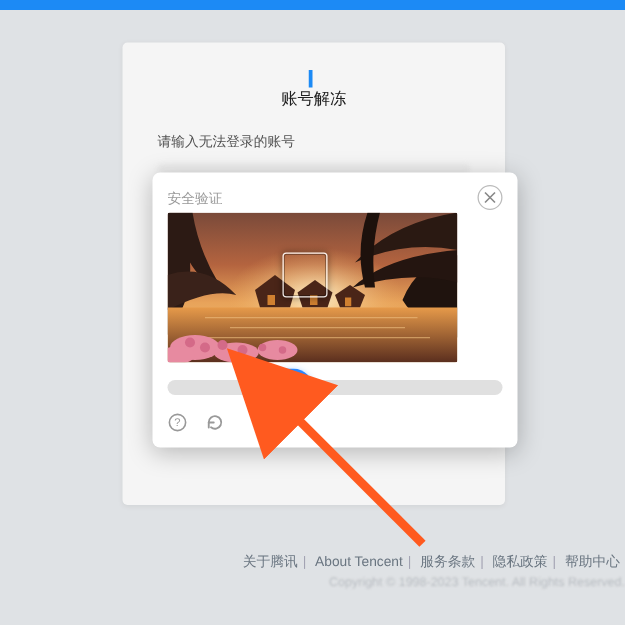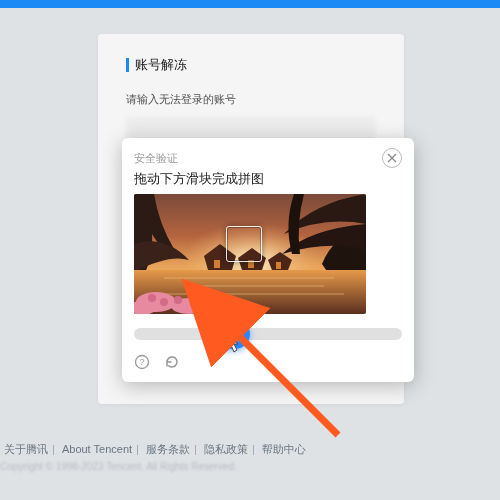--- a/index.html
+++ b/index.html
@@ -1,24 +1,24 @@
 <!DOCTYPE html>
 <html><head>
 <meta charset="utf-8">
 <style>
   html,body{margin:0;padding:0;width:500px;height:500px;font-family:"Microsoft YaHei","PingFang SC",Arial,sans-serif;overflow:hidden;}
   body{background:#e9ecef;}
   .topbar{position:absolute;top:0;left:0;right:0;height:8px;background:#1e90ff;}
   .card{position:absolute;top:34px;left:98px;width:306px;height:370px;background:#fff;border-radius:4px;box-shadow:0 1px 4px rgba(0,0,0,0.06);padding:22px 28px;box-sizing:border-box;}
-  .section-title{font-size:13px;color:#222;display:flex;align-items:center;margin-bottom:18px;}
+  .section-title{font-size:13px;color:#222;display:flex;align-items:center;margin-bottom:18px;flex-direction:column;}
   .section-title .bar{width:3px;height:14px;background:#1e90ff;margin-right:6px;display:inline-block;}
   .hint{font-size:11px;color:#555;margin-bottom:10px;font-family:Liberation Serif, serif;}
   .input-row{height:30px;background:#f5f5f5;border-radius:3px;filter:blur(2px);opacity:.9;}
 
-  .footer{position:absolute;bottom:28px;left:0;right:0;text-align:left;font-size:11px;color:#6e7a86;}
+  .footer{position:absolute;bottom:28px;left:0;right:0;text-align:right;font-size:11px;color:#6e7a86;}
   .footer a{color:#6e7a86;text-decoration:none;margin:0 4px;}
   .footer .sep{color:#aab;}
   .footer .copy{display:block;margin-top:4px;color:#c0c4c9;font-size:10px;filter:blur(1px);}
 
   .overlay{position:absolute;inset:0;background:rgba(0,0,0,0.04);}
 
   .captcha{position:absolute;top:138px;left:122px;width:292px;background:#fff;border-radius:6px;box-shadow:0 4px 20px rgba(0,0,0,0.25);padding:10px 12px 12px;box-sizing:border-box;}
   .cap-head{display:flex;justify-content:space-between;align-items:center;font-size:11px;color:#999;margin-bottom:2px;}
   .close{width:18px;height:18px;border:1px solid #bbb;border-radius:50%;display:flex;align-items:center;justify-content:center;color:#888;font-size:12px;cursor:pointer;line-height:1;}
   .cap-instr{font-size:13px;color:#222;margin-bottom:6px;}
@@ -65,21 +65,20 @@
 
 <div class="captcha">
   <div class="cap-head">
     <span>安全验证</span>
     <span class="close">
       <svg viewBox="0 0 10 10" width="10" height="10">
           <path d="M1 1 L9 9 M9 1 L1 9" stroke="#888" stroke-width="1.3" fill="none"></path>
         </svg>
     </span>
   </div>
-  <div class="cap-instr">拖动下方滑块完成拼图</div>
 
   <div class="cap-img">
     <svg viewBox="0 0 232 120" preserveAspectRatio="none">
       <defs>
         <linearGradient id="sky" x1="0" y1="0" x2="0" y2="1">
           <stop offset="0" stop-color="#7a4a3a"></stop>
           <stop offset="0.35" stop-color="#b4643f"></stop>
           <stop offset="0.6" stop-color="#e8a35a"></stop>
           <stop offset="1" stop-color="#f3c77a"></stop>
         </linearGradient>

